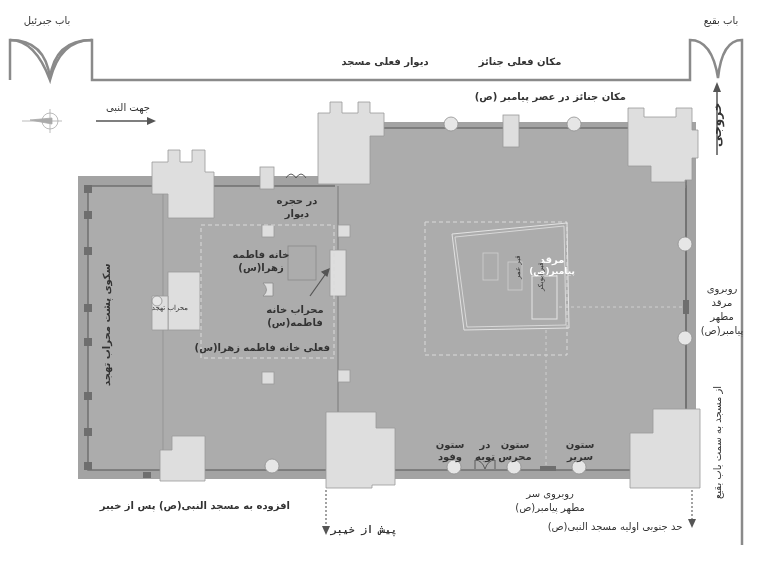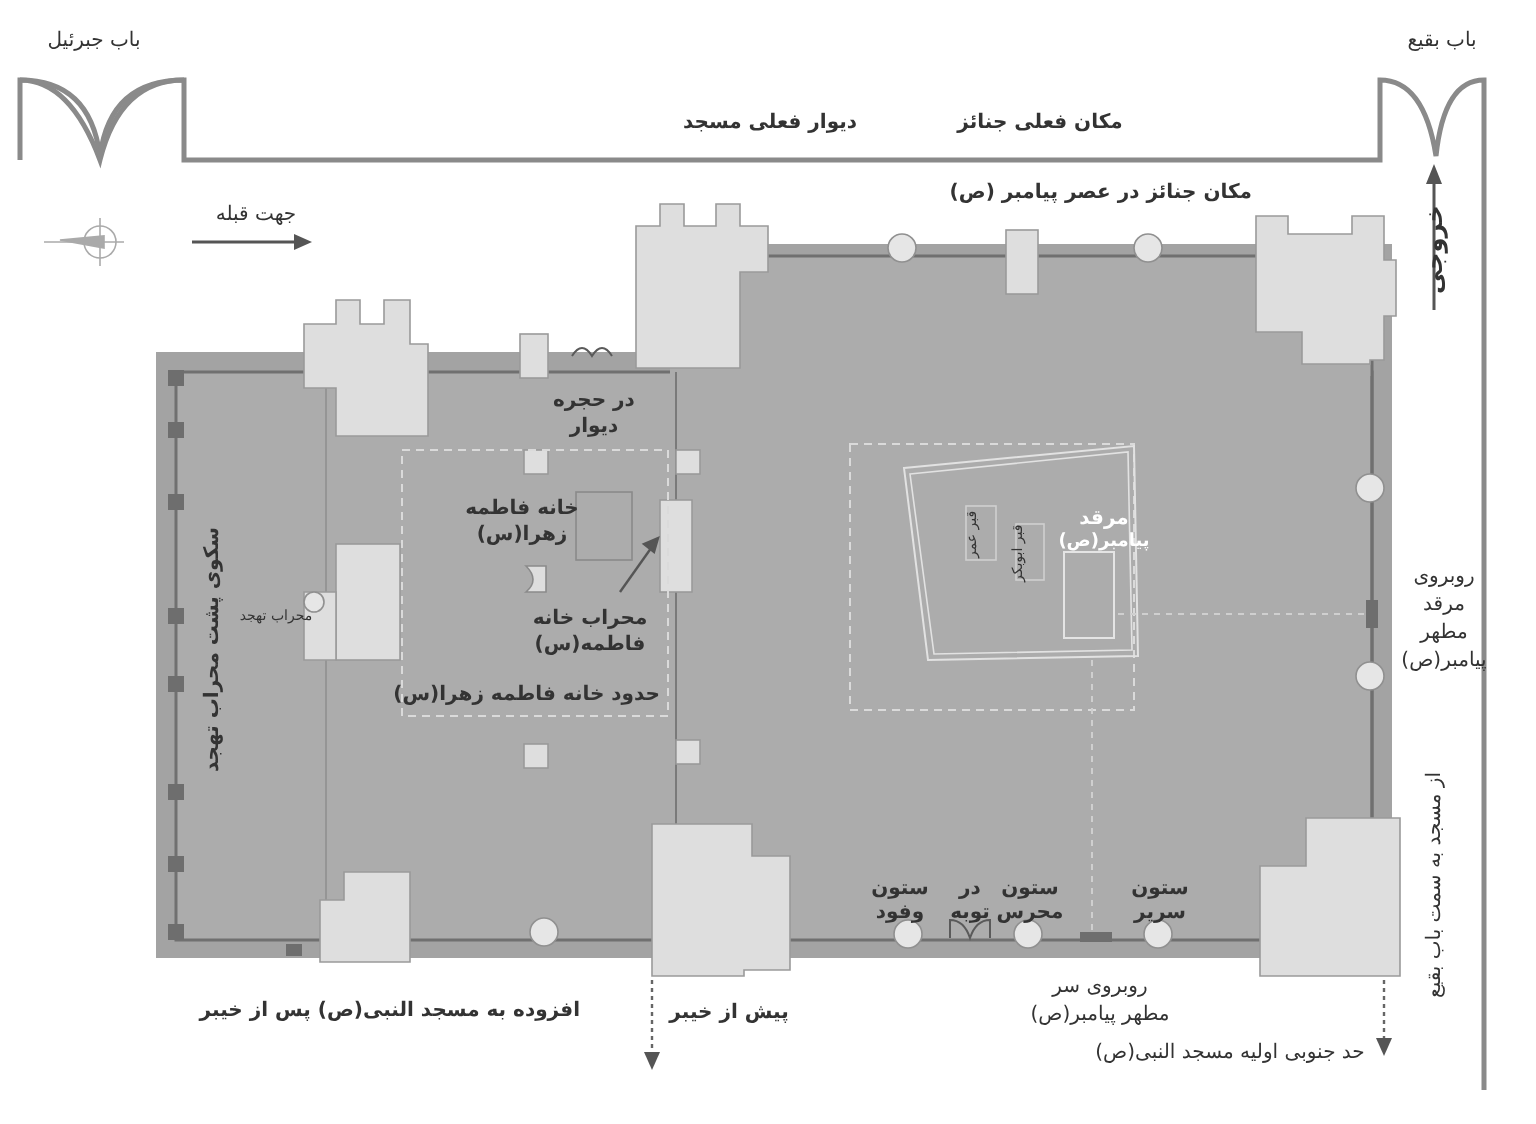--- a/index.html
+++ b/index.html
@@ -1,19 +1,19 @@
 <!DOCTYPE html>
 <html><head>
 <meta charset="utf-8">
 <style>
   html,body{margin:0;padding:0;background:#ffffff;}
   body{width:768px;height:562px;position:relative;overflow:hidden;font-family:"DejaVu Sans",sans-serif;color:#333;}
   .lbl{position:absolute;font-size:10px;color:#333;direction:rtl;text-align:center;white-space:nowrap;line-height:13px;}
   .lbl.b{font-weight:bold;}
-  .lbl.sm{font-size:7px;}
+  .lbl.sm{font-size:7px;margin-left:32px;}
   .vert{writing-mode:vertical-rl;transform:rotate(180deg);}
   svg{position:absolute;left:0;top:0;}
 </style>
 </head>
 <body>
 
 <svg width="768" height="562" viewBox="0 0 768 562">
 
   <g fill="none" stroke="#8a8a8a" stroke-width="2.5">
     <path d="M10 80 L10 40 Q35 40 50 80 Q60 40 92 40 L92 80 L690 80 L690 40 Q712 40 718 78 Q722 40 742 40 L742 545"></path>
@@ -145,34 +145,34 @@
   </g>
 </svg>
 
 <div class="lbl" style="left:12px;top:14px;width:70px;">باب جبرئیل</div>
 <div class="lbl" style="left:686px;top:14px;width:70px;">باب بقیع</div>
 
 <div class="lbl b" style="left:330px;top:55px;width:110px;">دیوار فعلی مسجد</div>
 <div class="lbl b" style="left:470px;top:55px;width:100px;">مکان فعلی جنائز</div>
 <div class="lbl b" style="left:430px;top:90px;width:150px;margin-left:46px;">مکان جنائز در عصر پیامبر (ص)</div>
 
-<div class="lbl" style="left:98px;top:101px;width:60px;">جهت قبله</div>
+<div class="lbl" style="left:98px;top:101px;width:60px;">جهت النبی</div>
 
 <div class="lbl b vert" style="left:711px;top:100px;height:50px;width:14px;font-size:12px;">خروجی</div>
 
 <div class="lbl b" style="left:262px;top:194px;width:70px;">در حجره</div>
 <div class="lbl b" style="left:262px;top:207px;width:70px;">دیوار</div>
 
 <div class="lbl b" style="left:226px;top:248px;width:70px;">خانه فاطمه</div>
 <div class="lbl b" style="left:226px;top:261px;width:70px;text-align:center;">زهرا(س)</div>
 
 <div class="lbl b" style="left:260px;top:303px;width:70px;">محراب خانه</div>
 <div class="lbl b" style="left:260px;top:316px;width:70px;">فاطمه(س)</div>
 
-<div class="lbl b" style="left:205px;top:341px;width:125px;">حدود خانه فاطمه زهرا(س)</div>
+<div class="lbl b" style="left:205px;top:341px;width:125px;">فعلی خانه فاطمه زهرا(س)</div>
 
 <div class="lbl sm" style="left:118px;top:302px;width:40px;">محراب تهجد</div>
 
 <div class="lbl b vert" style="left:100px;top:250px;height:150px;width:14px;">سکوی پشت محراب تهجد</div>
 
 <div class="lbl b" style="left:527px;top:253px;width:50px;color:#fff;">مرقد</div>
 <div class="lbl b" style="left:527px;top:265px;width:50px;color:#fff;font-size:9px;">پیامبر(ص)</div>
 <div class="lbl sm vert" style="left:480px;top:255px;height:24px;width:9px;">قبر عمر</div>
 <div class="lbl sm vert" style="left:503px;top:262px;height:30px;width:9px;">قبر ابوبکر</div>
 
@@ -189,14 +189,14 @@
 <div class="lbl b" style="left:470px;top:450px;width:30px;">توبه</div>
 <div class="lbl b" style="left:495px;top:438px;width:40px;">ستون</div>
 <div class="lbl b" style="left:495px;top:450px;width:40px;">محرس</div>
 <div class="lbl b" style="left:560px;top:438px;width:40px;">ستون</div>
 <div class="lbl b" style="left:560px;top:450px;width:40px;text-align:center;">سریر</div>
 
 <div class="lbl" style="left:510px;top:487px;width:80px;">روبروی سر</div>
 <div class="lbl" style="left:505px;top:501px;width:90px;font-size:10px;">مطهر پیامبر(ص)</div>
 
 <div class="lbl b" style="left:120px;top:499px;width:170px;">افزوده به مسجد النبی(ص) پس از خیبر</div>
-<div class="lbl b" style="left:332px;top:500px;width:65px;">پیش از خیبر</div>
+<div class="lbl b" style="left:332px;top:524px;width:65px;font-family:Liberation Mono, monospace;">پیش از خیبر</div>
 <div class="lbl" style="left:545px;top:520px;width:140px;">حد جنوبی اولیه مسجد النبی(ص)</div>
 
 </body></html>

